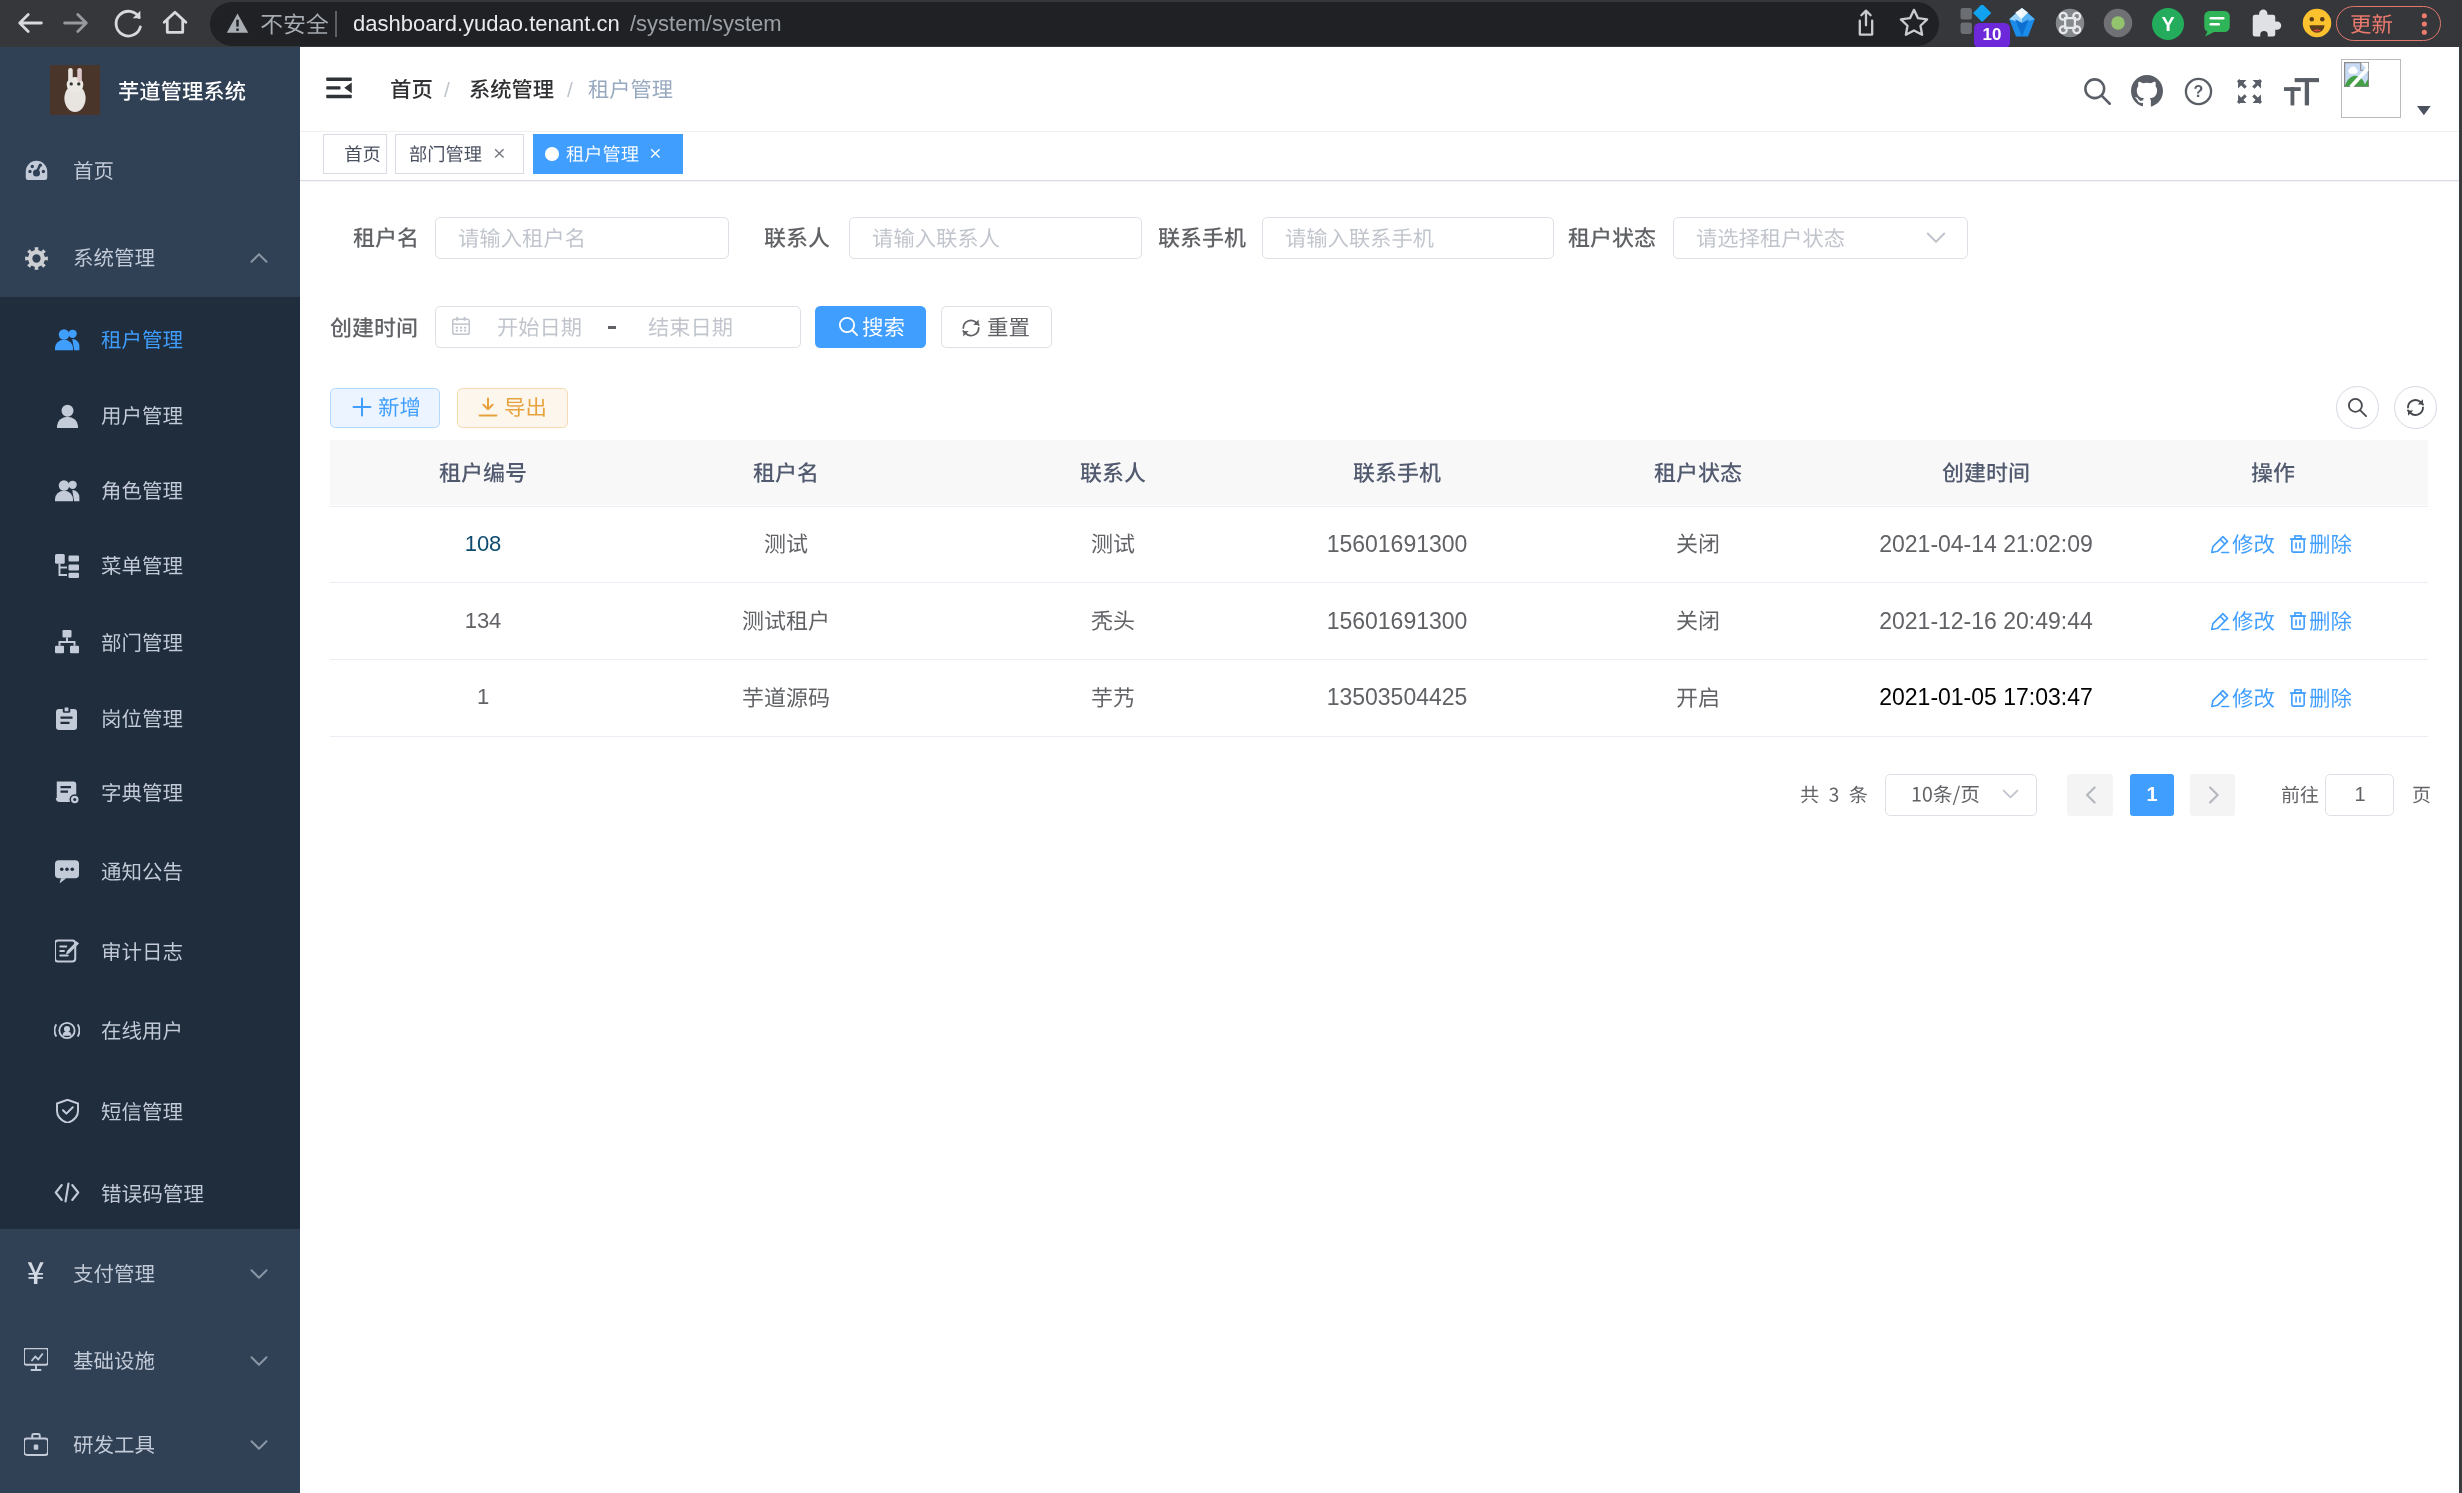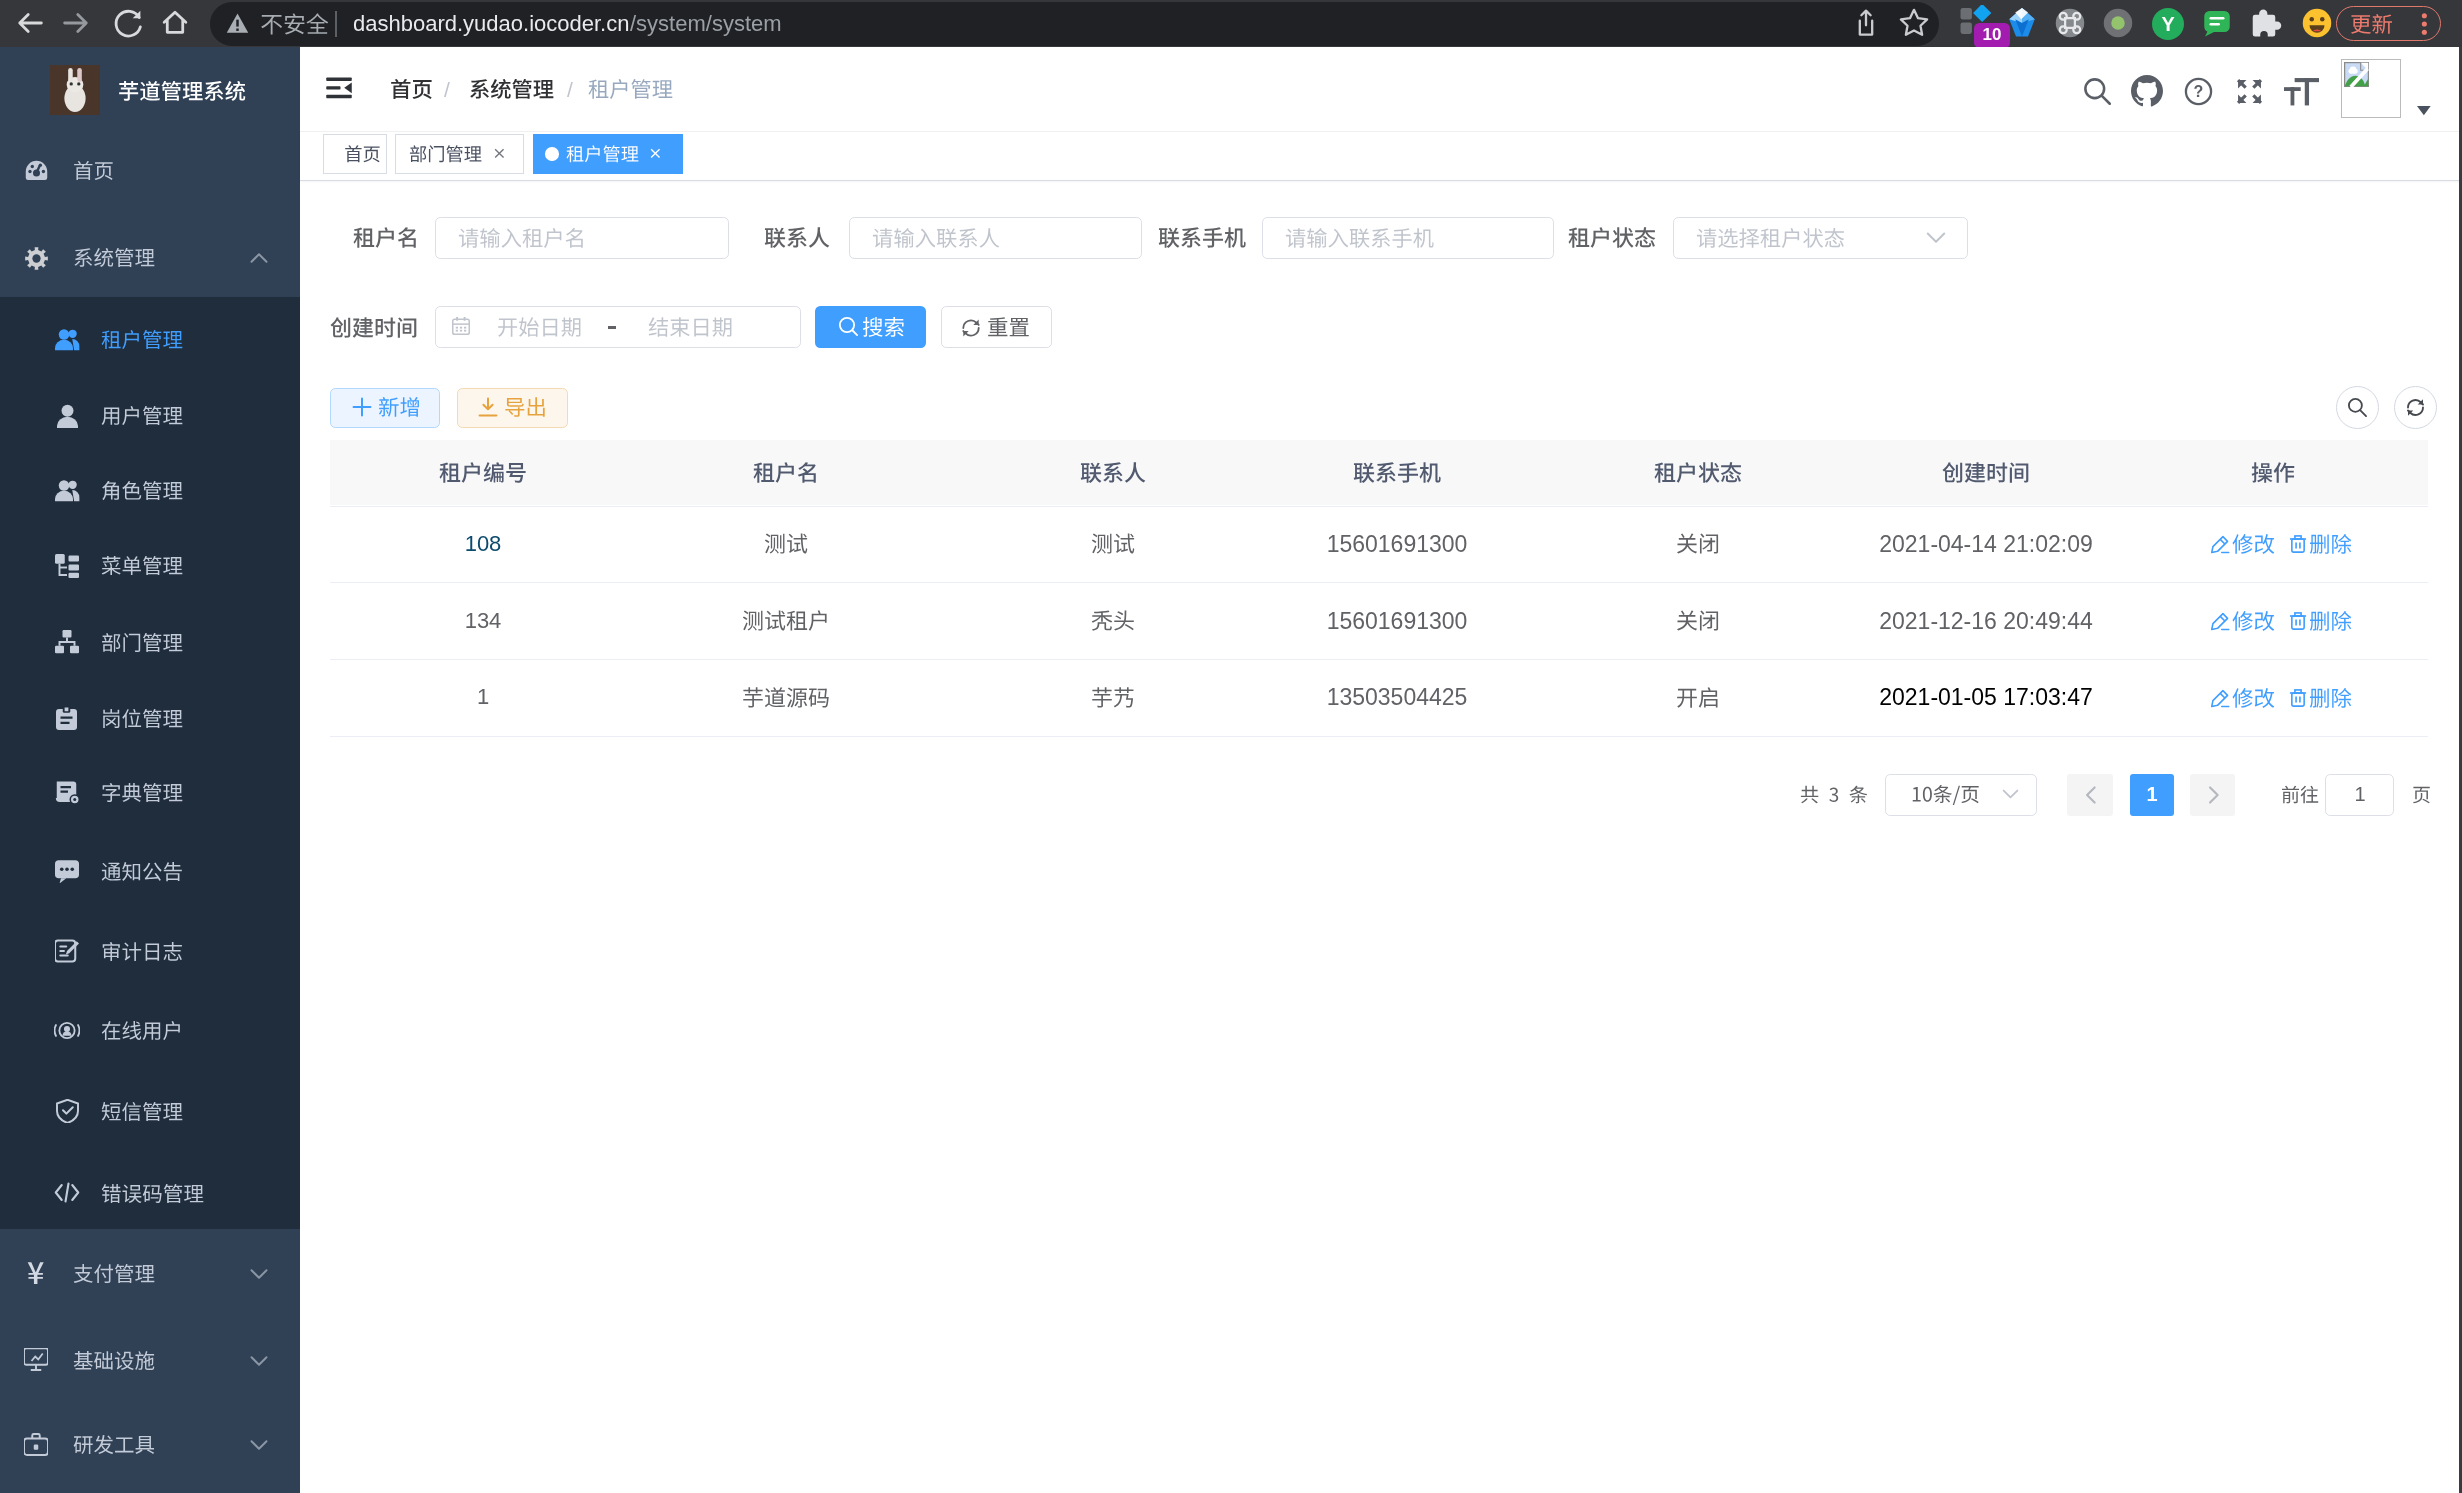--- a/index.html
+++ b/index.html
@@ -23,34 +23,34 @@
 <div class="ab" style="left:260px;top:7.6px">
     <svg width="69" height="32" style="display:block;overflow:visible" viewBox="0 0 90 42">
       <g fill="#a7acb2" transform="translate(0,32.4) scale(0.03000)">
         <use href="#g0" x="0"></use>
         <use href="#g1" x="1000"></use>
         <use href="#g2" x="2000"></use>
       </g>
     </svg>
   </div>
 <div class="ab" style="left:335px;top:10.7px;width:1.5px;height:26px;background:#5c6064"></div>
-<div class="ab" style="left:353px;top:24px;transform:translateY(-50%);font:400 22px 'Liberation Sans';color:#e8eaed;white-space:nowrap;letter-spacing:0">dashboard.yudao.iocoder.cn</div>
+<div class="ab" style="left:353px;top:24px;transform:translateY(-50%);font:400 22px 'Liberation Sans';color:#e8eaed;white-space:nowrap;letter-spacing:0">dashboard.yudao.tenant.cn</div>
 <div class="ab" style="left:630px;top:24px;transform:translateY(-50%);font:400 22px 'Liberation Sans';color:#9aa0a6;white-space:nowrap;letter-spacing:0">/system/system</div>
 <svg class="ab" style="left:1849px;top:6px" width="34" height="34" viewBox="0 0 44 44">
     <path d="M14 19v18h16V19M22 25V6M16 12l6-6 6 6" stroke="#c9cbce" stroke-width="3" fill="none" stroke-linecap="round" stroke-linejoin="round"></path>
   </svg>
 <svg class="ab" style="left:1897px;top:6px" width="34" height="34" viewBox="0 0 44 44">
     <path d="M22 5l5.2 10.8 11.8 1.6-8.6 8.2 2.1 11.7L22 31.7l-10.5 5.6 2.1-11.7-8.6-8.2 11.8-1.6z" stroke="#c9cbce" stroke-width="3" fill="none" stroke-linejoin="round"></path>
   </svg>
 <svg class="ab" style="left:1959px;top:4.6px" width="38" height="38" viewBox="0 0 50 50">
     <rect x="2" y="4" width="15" height="15" rx="3" fill="#6b6e73"></rect>
     <rect x="2" y="23" width="15" height="15" rx="3" fill="#6b6e73"></rect>
     <rect x="22" y="2" width="17" height="17" fill="#12a3f0" transform="rotate(45 30.5 10.5)"></rect>
   </svg>
-<div class="ab" style="left:1974px;top:23px;width:36px;height:25px;background:#a21caf;border-radius:5.3px;color:#fff;font:700 17px 'Liberation Sans';text-align:center;line-height:23.6px">10</div>
+<div class="ab" style="left:1974px;top:23px;width:36px;height:25px;background:#6d28d9;border-radius:5.3px;color:#fff;font:700 17px 'Liberation Sans';text-align:center;line-height:23.6px">10</div>
 <svg class="ab" style="left:2007px;top:6px" width="30" height="34" viewBox="0 0 40 44">
     <path d="M20 2L37 17l-9 23h-16L3 17z" fill="#1c8ceb"></path>
     <path d="M20 2L37 17l-17 5z" fill="#55b1f4"></path>
     <path d="M20 2L3 17l17 5z" fill="#9ed3f9"></path>
     <path d="M11 8l9-6 8 6-9 9z" fill="#fff" opacity=".9"></path>
     <path d="M20 40L11 17l9 5 9-5z" fill="#0d6fd0"></path>
   </svg>
 <svg class="ab" style="left:2055px;top:8.4px" width="30" height="30" viewBox="0 0 40 40">
     <circle cx="20" cy="20" r="19" fill="#85888c"></circle>
     <rect x="13.5" y="13.5" width="13" height="13" fill="none" stroke="#e7e8ea" stroke-width="3"></rect>

